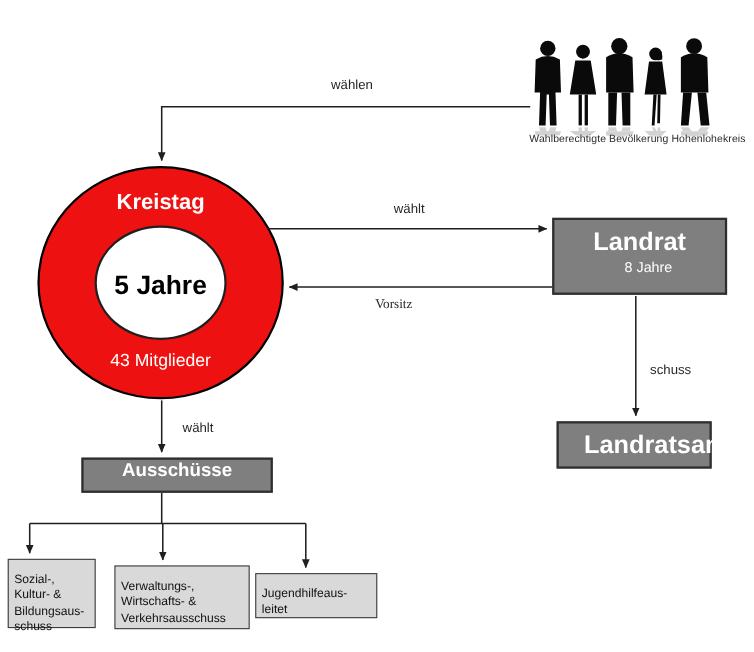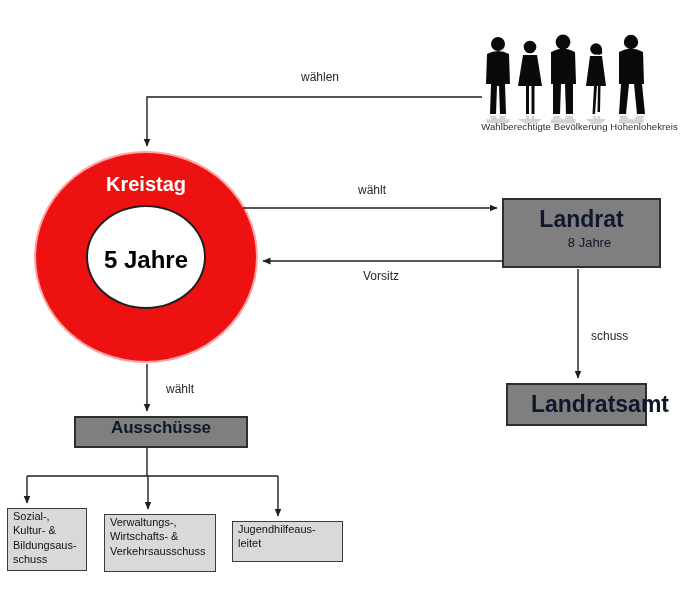--- a/index.html
+++ b/index.html
@@ -5,57 +5,57 @@
   html,body{margin:0;padding:0;background:#ffffff;}
   .canvas{
     position:relative;width:685px;height:593px;background:#fff;overflow:hidden;
     font-family:"Liberation Sans","DejaVu Sans",sans-serif;color:#1f1f1f;
   }
   
   .connectors{position:absolute;left:0;top:0;width:685px;height:593px;pointer-events:none;}
   
   .donut-outer{
     position:absolute;left:34px;top:151px;width:224px;height:212px;
-    background:#ee1111;border:2px solid #fca5a5;border-radius:50%;box-sizing:border-box;
+    background:#ee1111;border:2px solid #000000;border-radius:50%;box-sizing:border-box;
   }
   .donut-inner{
     position:absolute;left:50px;top:52px;width:120px;height:104px;
     background:#ffffff;border:2px solid #1f1f1f;border-radius:50%;box-sizing:border-box;
   }
   .donut-title{position:absolute;left:0;top:20px;width:100%;text-align:center;
     color:#fff;font-size:20px;font-weight:bold;}
   .donut-term{position:absolute;left:0;top:93px;width:100%;text-align:center;
     color:#000;font-size:24px;font-weight:bold;}
   .donut-members{position:absolute;left:0;top:167px;width:100%;text-align:center;
     color:#fff;font-size:16px;}
   
   .gray-box{
     position:absolute;background:#7f7f7f;border:2px solid #2e2e2e;box-sizing:border-box;
-    color:#0f172a;text-align:center;
+    color:#ffffff;text-align:center;
   }
   .landrat{left:502px;top:198px;width:159px;height:70px;}
   .landrat-title{margin-top:6px;font-size:23px;font-weight:bold;line-height:26px;}
   .landrat-term{font-size:13px;margin-top:3px;padding-left:16px;}
   .landratsamt{left:506px;top:383px;width:141px;height:43px;display:flex;align-items:center;justify-content:center;}
   .landratsamt-title{font-size:23px;font-weight:bold;padding-left:47px;}
   .ausschuesse{left:74px;top:416px;width:174px;height:32px;display:flex;align-items:flex-start;justify-content:center;}
   .ausschuesse-title{font-size:17px;font-weight:bold;}
   
   .committee{
     position:absolute;background:#d9d9d9;border:1.5px solid #3c3c3c;box-sizing:border-box;
-    color:#111;font-size:11px;line-height:1.3;padding:0 5px;white-space:pre-line;
+    color:#111;font-size:11px;line-height:1.3;padding:11px 5px;white-space:pre-line;
   }
   .committee-1{left:7px;top:508px;width:80px;height:63px;}
-  .committee-2{left:104px;top:514px;width:112px;height:58px;}
+  .committee-2{left:104px;top:514px;width:123px;height:58px;}
   .committee-3{left:232px;top:521px;width:111px;height:41px;}
   
   .edge-label{position:absolute;font-size:12px;color:#262626;}
   .lbl-waehlen{left:280px;top:70px;width:80px;text-align:center;}
   .lbl-waehlt-landrat{left:332px;top:183px;width:80px;text-align:center;}
-  .lbl-vorsitz{left:341px;top:269px;width:80px;text-align:center;}
+  .lbl-vorsitz{left:318px;top:269px;width:80px;text-align:center;font-family:Liberation Serif, serif;}
   .lbl-leitet{left:591px;top:329px;}
   .lbl-waehlt-ausschuesse{left:166px;top:382px;}
   
   .people-svg{position:absolute;left:483px;top:32px;}
   .caption{
     position:absolute;left:472px;top:121px;width:215px;text-align:center;
     font-size:9.5px;color:#2b2b2b;letter-spacing:0.1px;
   }
 </style>
 </head>
@@ -105,20 +105,21 @@
       <use href="#figures" transform="matrix(1,0,0,-0.12,0,93.6)" opacity="0.18"></use>
     </g>
   </svg>
 
   <div class="caption">Wahlberechtigte Bevölkerung Hohenlohekreis</div>
 
   <div class="donut-outer">
     <div class="donut-inner"></div>
     <div class="donut-title">Kreistag</div>
     <div class="donut-term">5 Jahre</div>
+    <div class="donut-members">43 Mitglieder</div>
   </div>
 
   <svg class="connectors" width="685" height="593" viewBox="0 0 685 593">
     <defs>
       <marker id="arrow" markerWidth="9" markerHeight="8" refX="7.5" refY="3.5" orient="auto" markerUnits="userSpaceOnUse">
         <path d="M0,0 L8,3.5 L0,7 Z" fill="#1f1f1f"></path>
       </marker>
     </defs>
     <g stroke="#1f1f1f" stroke-width="1.4" fill="none">
       <path d="M482,97 L147,97 L147,146" marker-end="url(#arrow)"></path>

